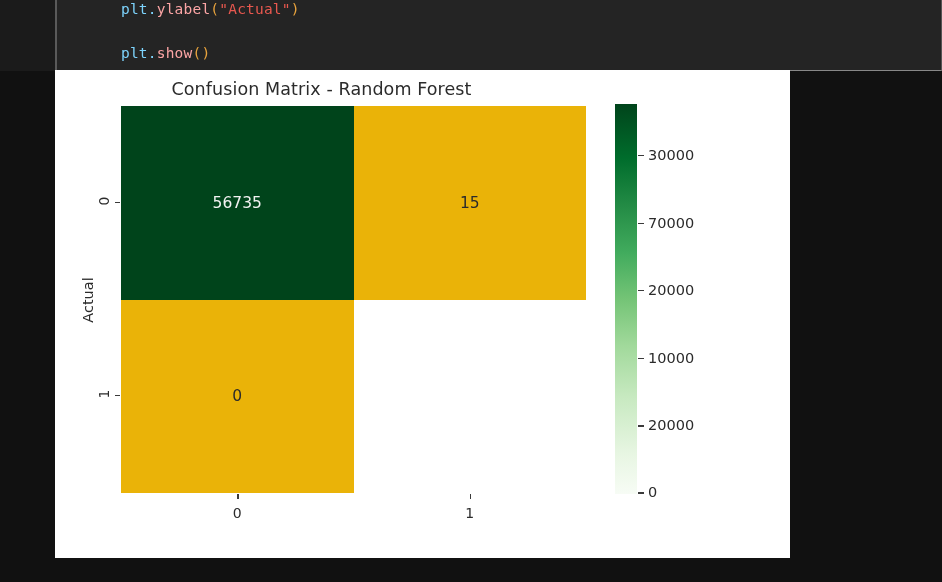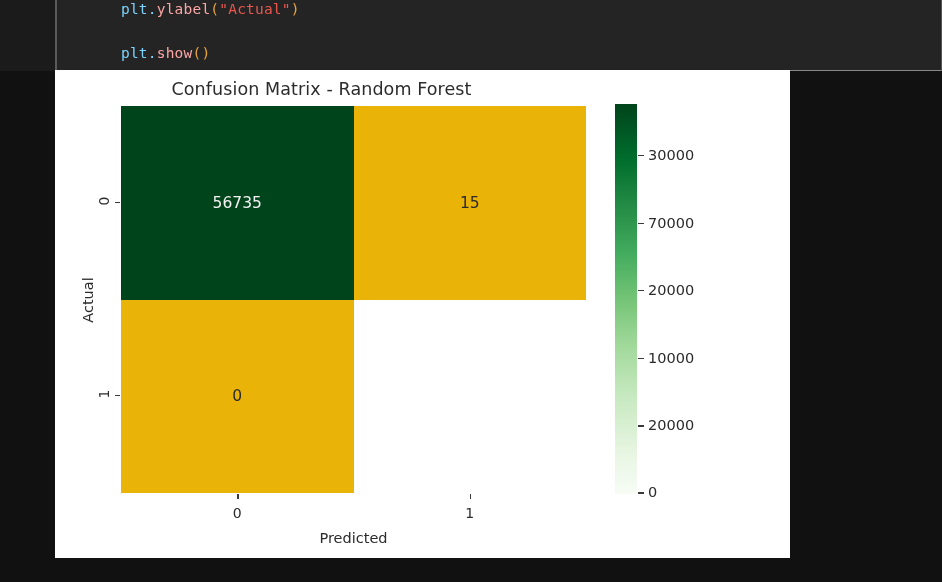--- a/index.html
+++ b/index.html
@@ -216,21 +216,20 @@
       <div class="ytick-mark" style="top:24.7%"></div>
       <div class="ytick-label" style="top:24.7%;margin-top:-9px">0</div>
       <div class="ytick-mark" style="top:74.7%"></div>
       <div class="ytick-label" style="top:74.7%;margin-top:-9px">1</div>
       <div class="ylabel-text">Actual</div>
 
       <div class="xtick-mark" style="left:25%"></div>
       <div class="xtick-label" style="left:25%">0</div>
       <div class="xtick-mark" style="left:75%"></div>
       <div class="xtick-label" style="left:75%">1</div>
-      <div class="xlabel-text">Predicted</div>
     </div>
 
     <div class="cbar-wrap">
       <div class="cbar-grad"></div>
 
       <div class="cbar-tick" style="top:99.6%"></div>
       <div class="cbar-label" style="top:99.6%">0</div>
 
       <div class="cbar-tick" style="top:82.4%"></div>
       <div class="cbar-label" style="top:82.4%">20000</div>

